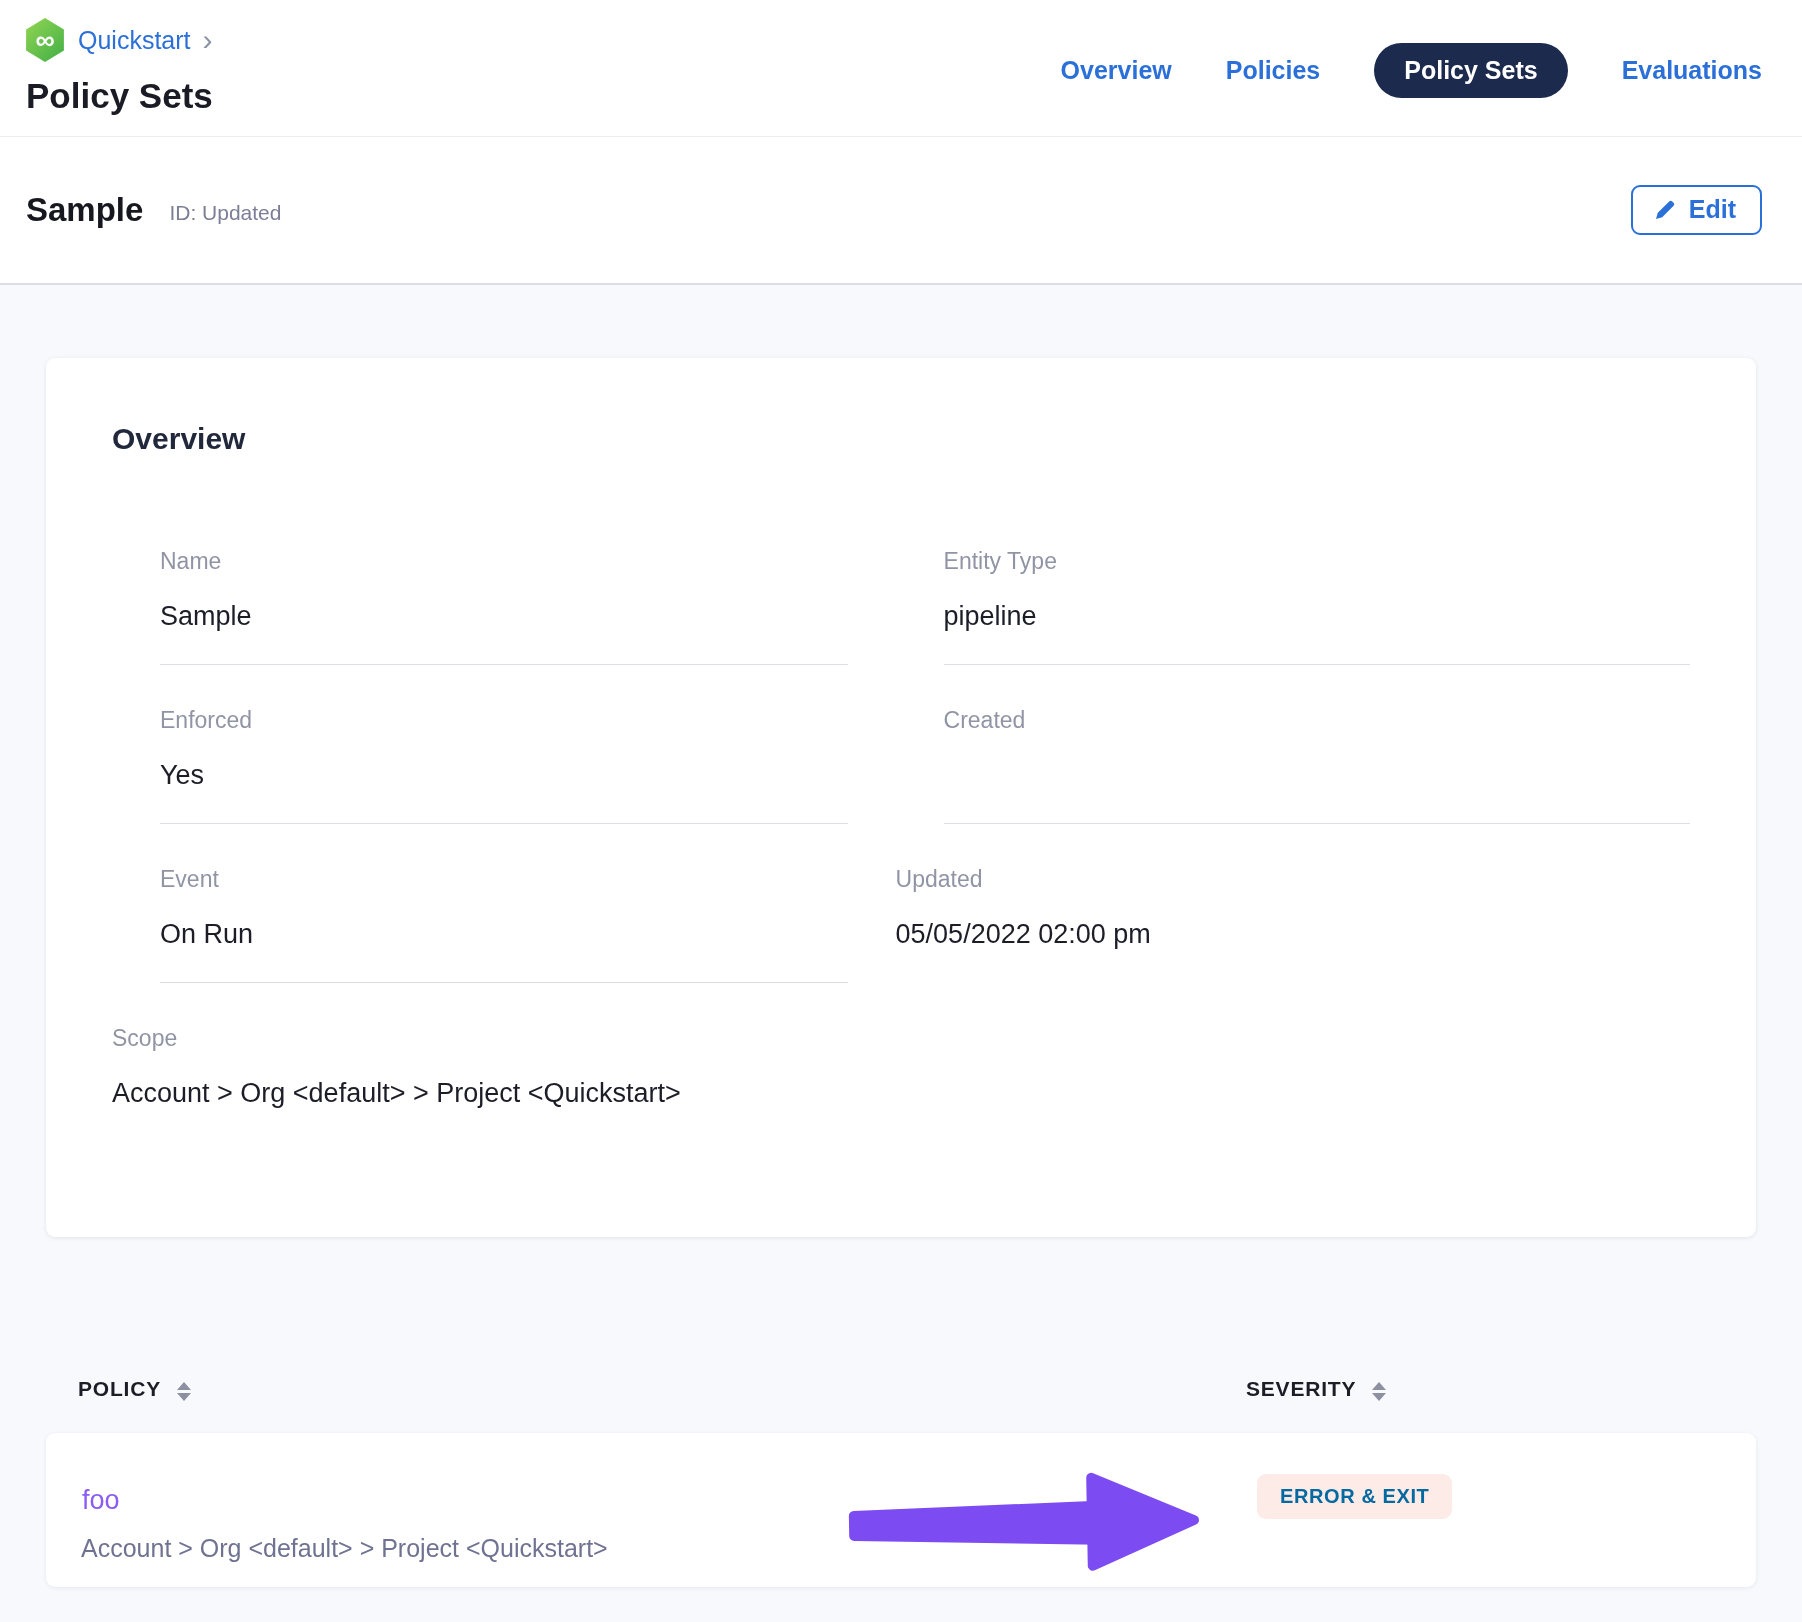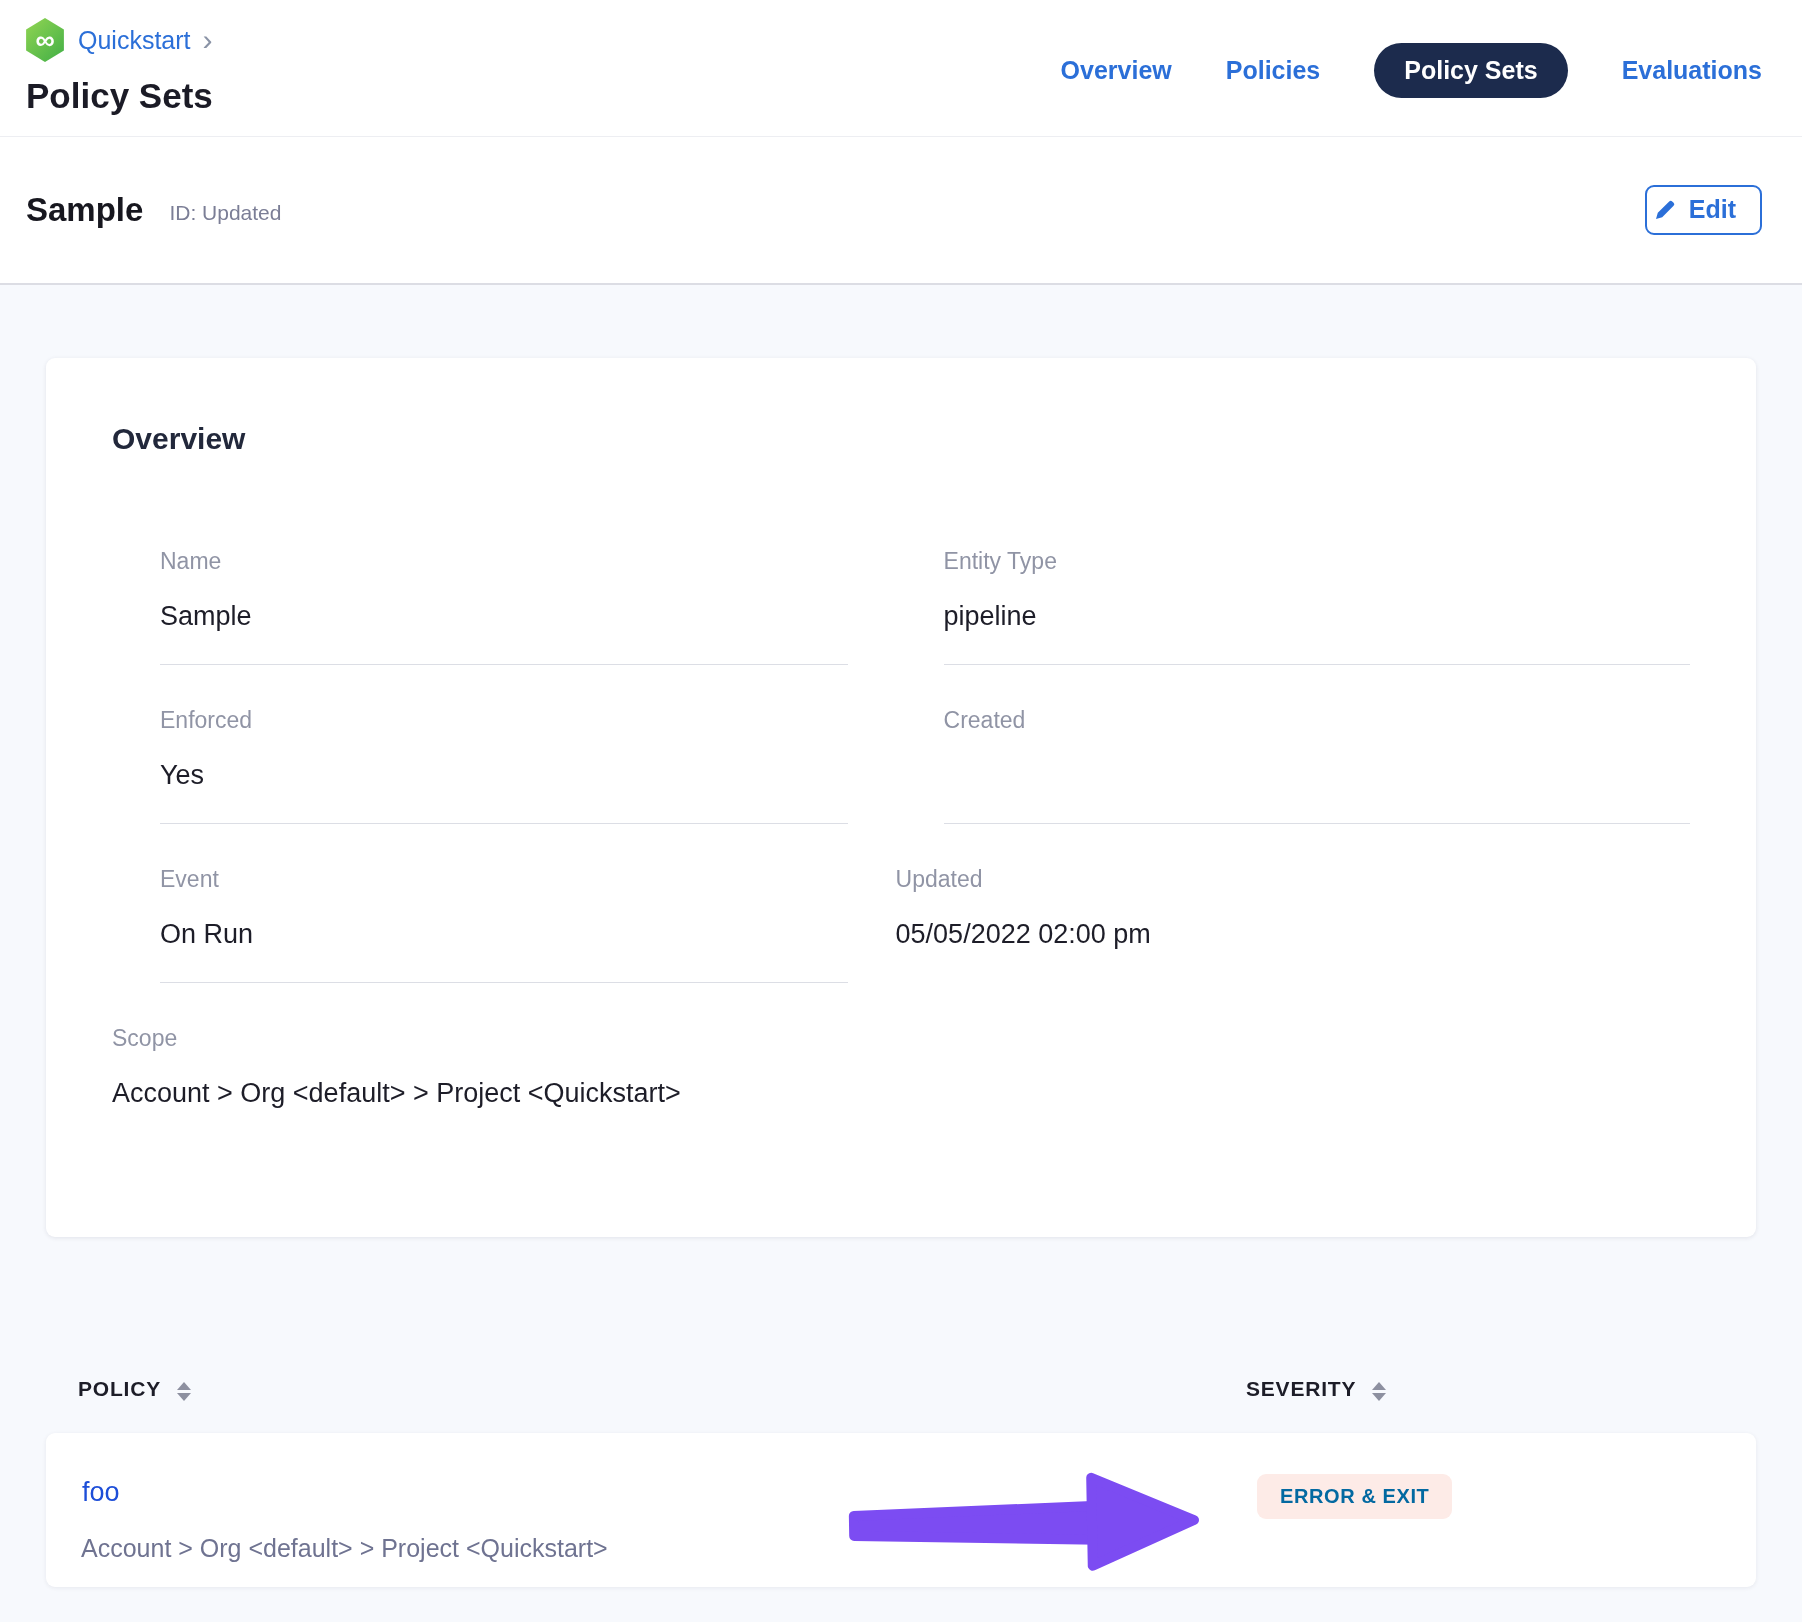--- a/index.html
+++ b/index.html
@@ -51,21 +51,21 @@
     padding: 0 40px 0 26px;
   }
   .entity-title { font-size: 33px; font-weight: 700; color: #17171f; }
   .entity-id { font-size: 21px; color: #7b7e96; margin-left: 26px; margin-top: 6px; }
   .edit-btn {
     margin-left: auto;
     display: flex; align-items: center; gap: 12px;
     border: 2px solid #2b6fd8; border-radius: 9px;
     background: #ffffff; color: #2b6fd8;
     font-family: inherit; font-size: 25px; font-weight: 600;
-    padding: 8px 24px 9px 6px; cursor: pointer;
+    padding: 8px 24px 9px 20px; cursor: pointer;
   }
 
   
   .main { padding: 0 46px; }
   .overview-card {
     margin-top: 73px;
     background: #ffffff;
     border-radius: 9px;
     box-shadow: 0 1px 4px rgba(35, 37, 66, 0.10);
     padding: 64px 66px 96px 66px;
@@ -110,21 +110,21 @@
 
   .policy-row {
     position: relative;
     margin-top: 32px;
     height: 154px;
     background: #ffffff;
     border-radius: 9px;
     box-shadow: 0 1px 4px rgba(35, 37, 66, 0.08);
     cursor: pointer;
   }
-  .policy-name { position: absolute; left: 36px; top: 44px; font-size: 27px; color: #1d4ed8; }
+  .policy-name { position: absolute; left: 36px; top: 52px; font-size: 27px; color: #8b5cf6; }
   .policy-scope { position: absolute; left: 35px; top: 101px; font-size: 25px; color: #6f7391; }
 
   .severity-badge {
     position: absolute; left: 1211px; top: 41px;
     background: #fdebe7; color: #0369a1;
     border-radius: 9px;
     padding: 11px 23px;
     font-size: 20px; font-weight: 700; letter-spacing: 0.6px;
     white-space: nowrap;
   }

